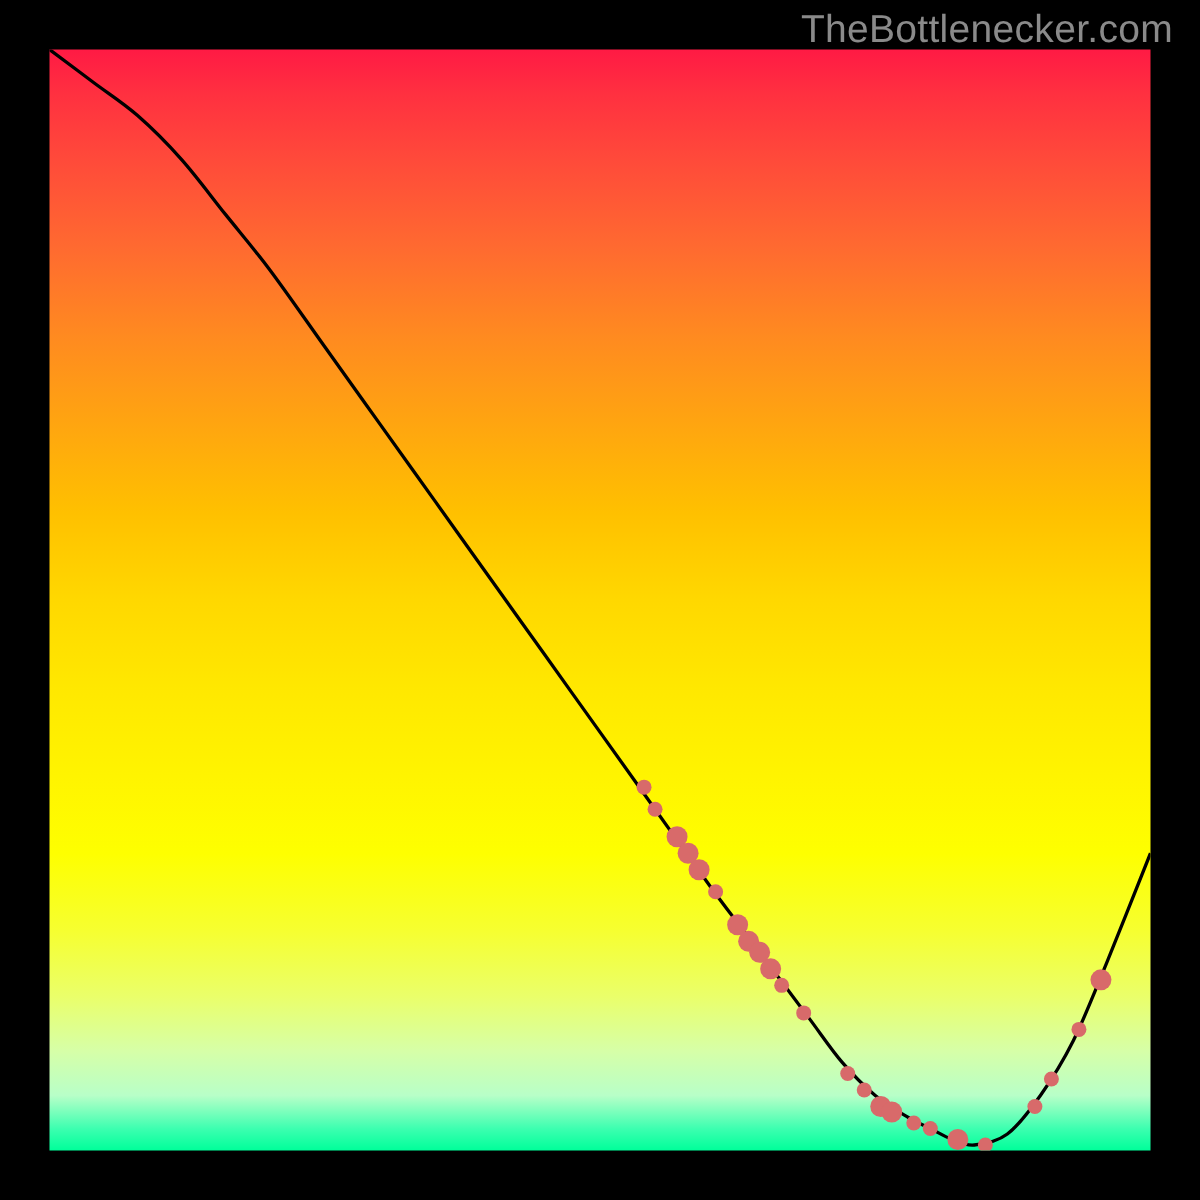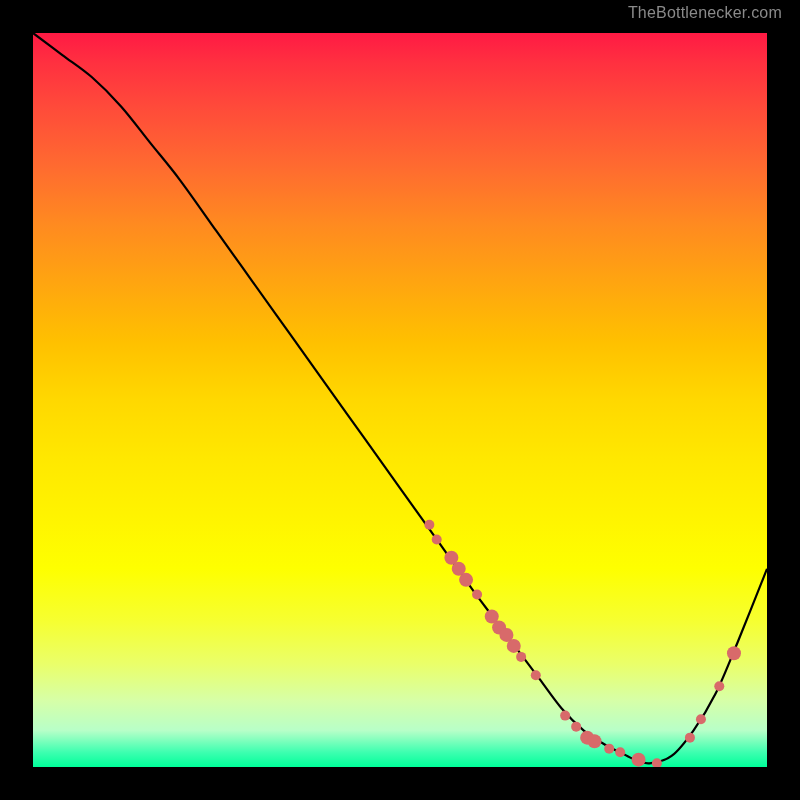--- a/index.html
+++ b/index.html
@@ -8,21 +8,21 @@
   height: 800px;
   background: #000;
   position: relative;
   font-family: Arial, sans-serif;
 }
 .watermark {
   position: absolute;
   top: 4px;
   right: 18px;
   color: #8a8a8a;
-  font-size: 16px;
+  font-size: 26px;
   letter-spacing: 0.2px;
   z-index: 10;
 }
 .plot-area {
   position: absolute;
   left: 33px;
   top: 33px;
   width: 734px;
   height: 734px;
   background: linear-gradient(to bottom,

